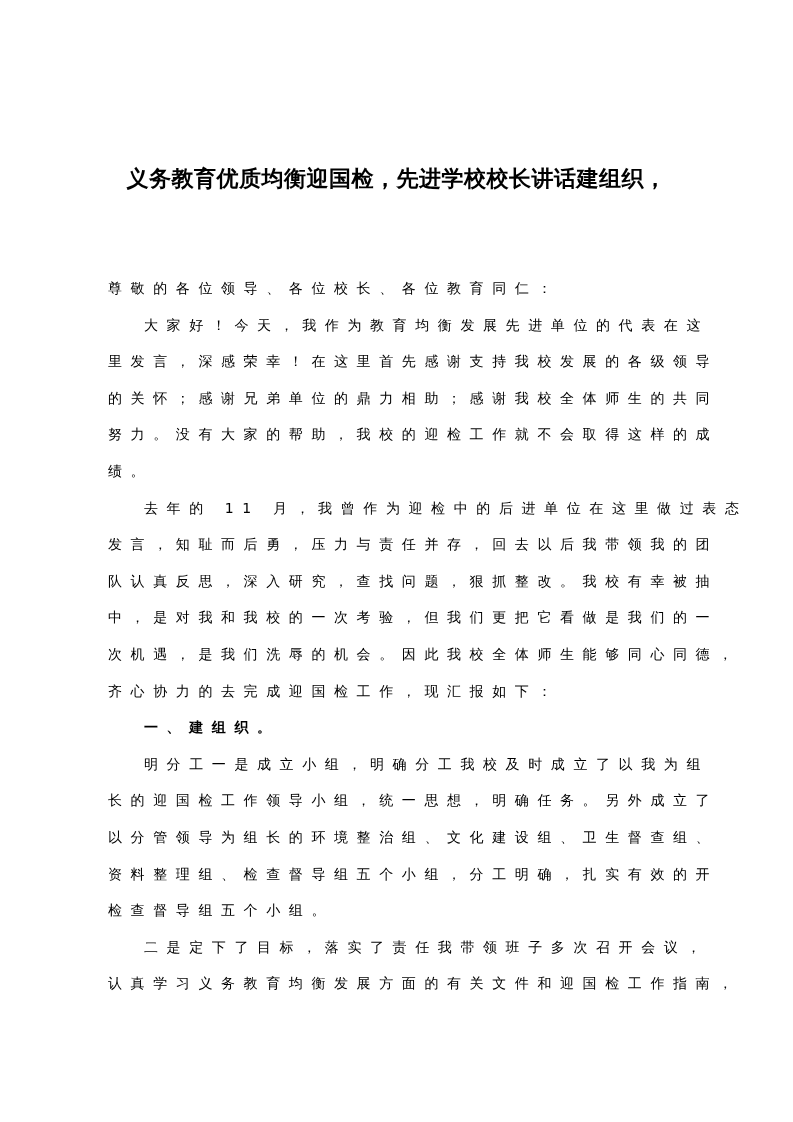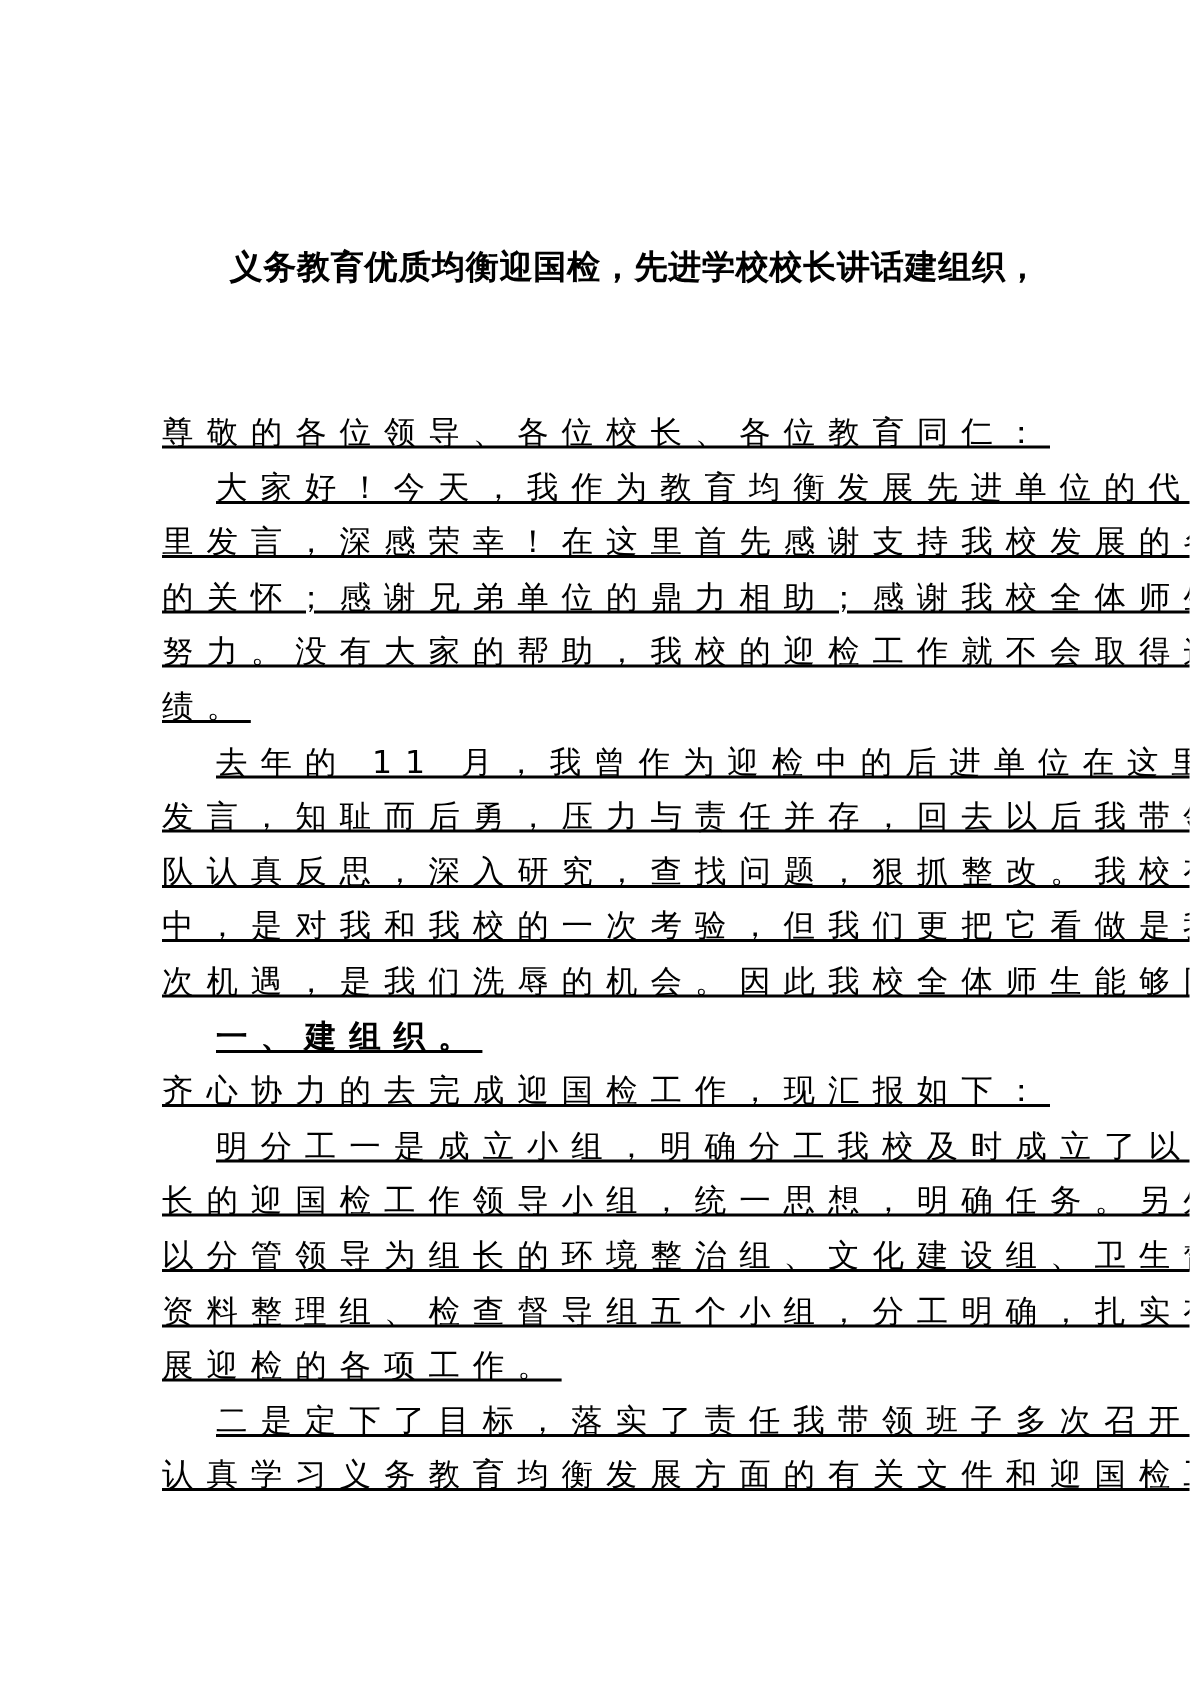--- a/index.html
+++ b/index.html
@@ -21,40 +21,39 @@
       top: 0;
       width: 793px;
       height: 1122px;
       background: #ffffff;
     }
     .title {
       position: absolute;
       left: 100px;
       width: 593px;
       top: 158px;
-      text-align: right;
+      text-align: center;
       font-weight: bold;
       font-size: 22px;
       line-height: 42px;
       letter-spacing: 0.5px;
       margin: 0;
     }
     .body {
       position: absolute;
       left: 108px;
       top: 270px;
       width: 580px;
     }
     .line {
       height: 36.6px;
       line-height: 36.6px;
-      font-size: 21px;
+      font-size: 14px;
       white-space: nowrap;
       letter-spacing: 8.6px;
-      text-decoration: underline;
     }
     .line.indent {
       padding-left: 36px;
     }
     .line.heading {
       font-weight: bold;
     }
   </style>
 </head>
 <body>
@@ -69,23 +68,23 @@
     <div class="line indent">大家好！今天，我作为教育均衡发展先进单位的代表在这</div>
     <div class="line">里发言，深感荣幸！在这里首先感谢支持我校发展的各级领导</div>
     <div class="line">的关怀；感谢兄弟单位的鼎力相助；感谢我校全体师生的共同</div>
     <div class="line">努力。没有大家的帮助，我校的迎检工作就不会取得这样的成</div>
     <div class="line">绩。</div>
     <div class="line indent">去年的 11 月，我曾作为迎检中的后进单位在这里做过表态</div>
     <div class="line">发言，知耻而后勇，压力与责任并存，回去以后我带领我的团</div>
     <div class="line">队认真反思，深入研究，查找问题，狠抓整改。我校有幸被抽</div>
     <div class="line">中，是对我和我校的一次考验，但我们更把它看做是我们的一</div>
     <div class="line">次机遇，是我们洗辱的机会。因此我校全体师生能够同心同德，</div>
+    <div class="line">齐心协力的去完成迎国检工作，现汇报如下：</div>
     <div class="line indent heading">一、建组织。</div>
-    <div class="line">齐心协力的去完成迎国检工作，现汇报如下：</div>
     <div class="line indent">明分工一是成立小组，明确分工我校及时成立了以我为组</div>
     <div class="line">长的迎国检工作领导小组，统一思想，明确任务。另外成立了</div>
     <div class="line">以分管领导为组长的环境整治组、文化建设组、卫生督查组、</div>
     <div class="line">资料整理组、检查督导组五个小组，分工明确，扎实有效的开</div>
-    <div class="line">展迎检的各项工作。</div>
+    <div class="line">检查督导组五个小组。</div>
     <div class="line indent">二是定下了目标，落实了责任我带领班子多次召开会议，</div>
     <div class="line">认真学习义务教育均衡发展方面的有关文件和迎国检工作指南，</div>
   </div>
 </div>
 
 </body></html>

